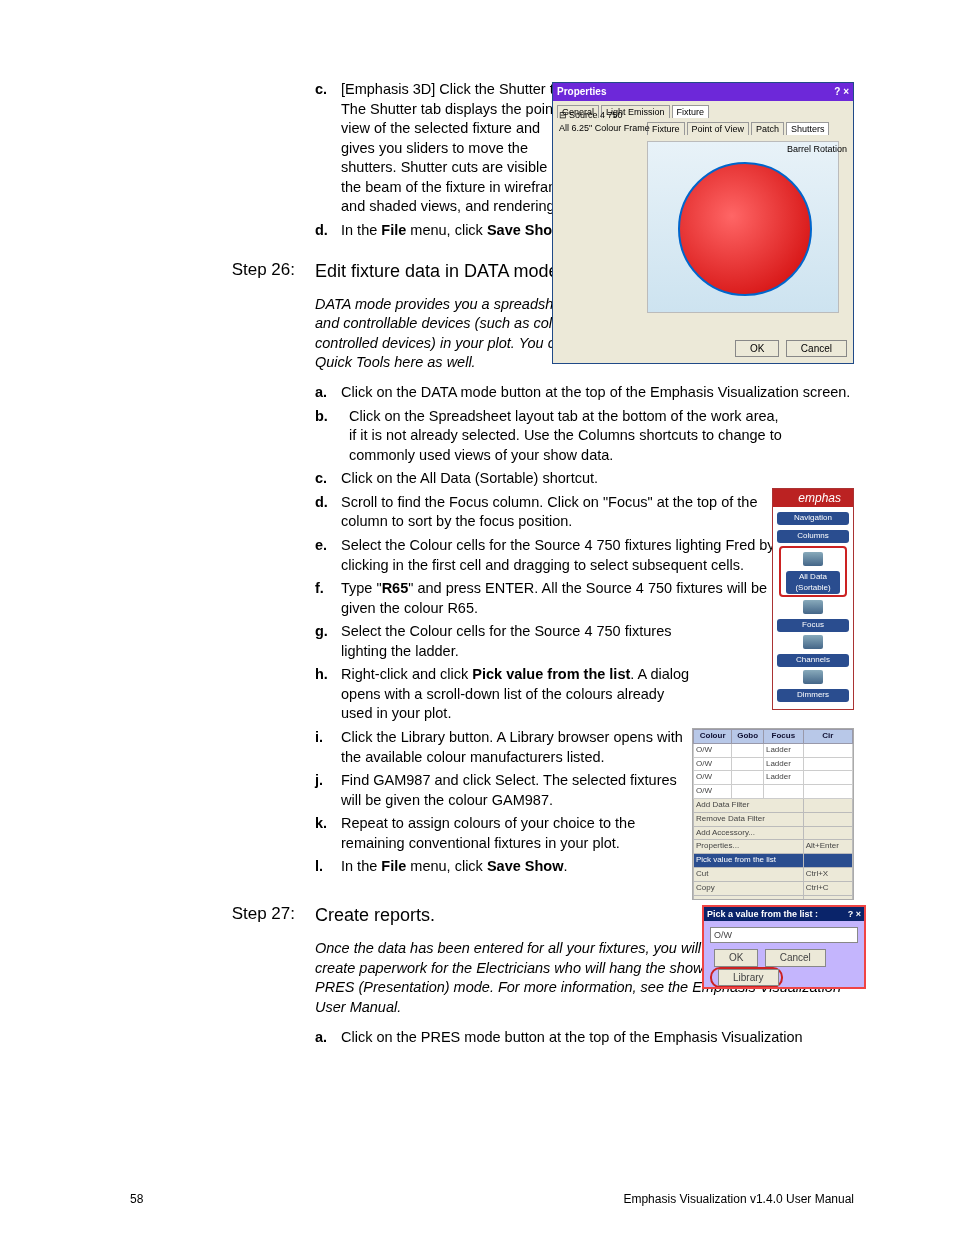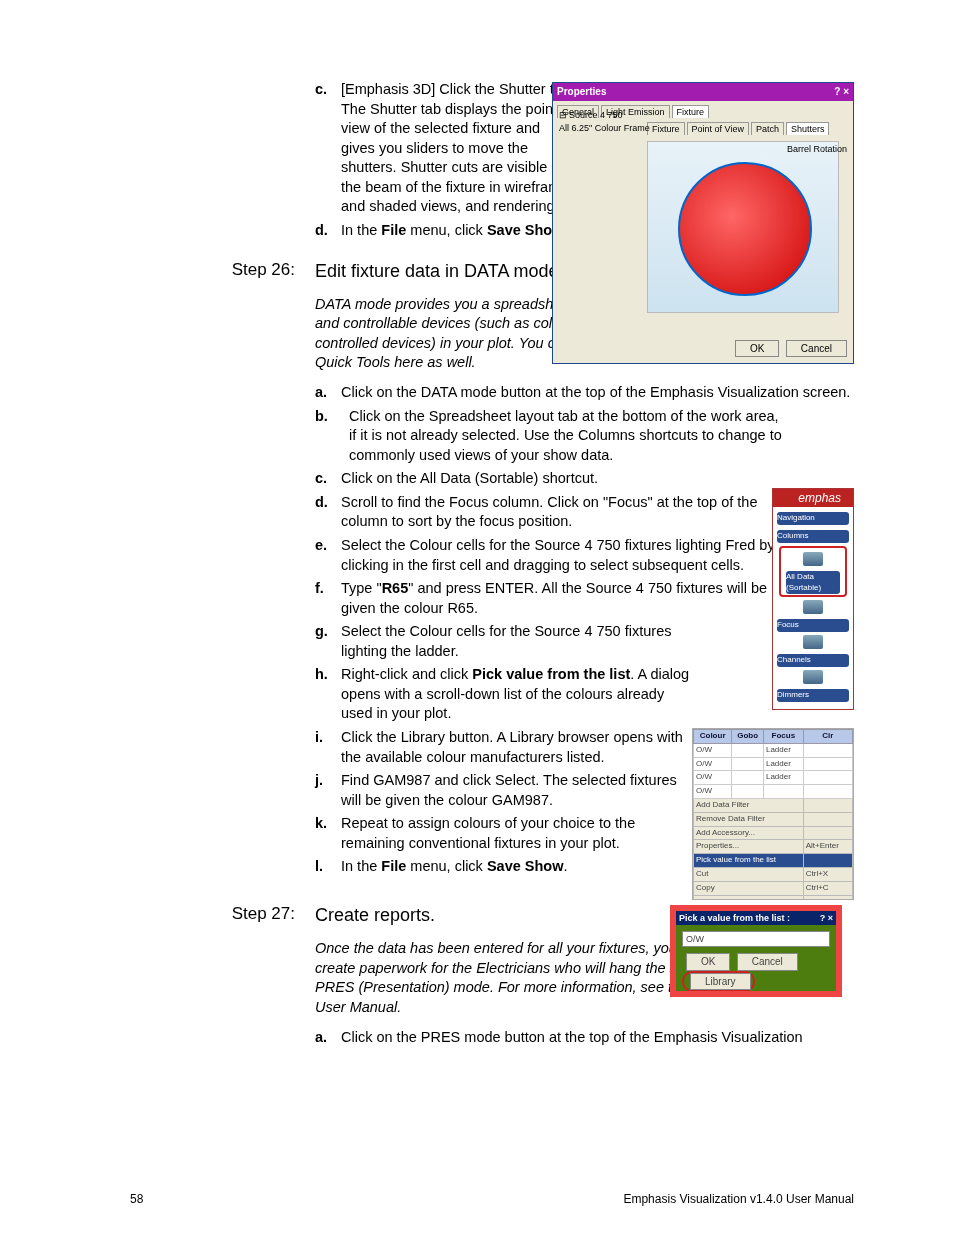--- a/index.html
+++ b/index.html
@@ -76,21 +76,21 @@
     background:linear-gradient(180deg,#f4f5f6,#e8ebef);
     font-size:8px;
     color:#444;
     overflow:hidden;
   }
   .img-top{
     top:82px;right:100px;width:300px;height:280px;
     background:#ece9d8;
   }
   .img-top .title{
-    background:#a21caf;color:#fff;font-weight:bold;
+    background:#6d28d9;color:#fff;font-weight:bold;
     font-size:10px;padding:2px 4px;display:flex;justify-content:space-between;
   }
   .img-top .body{padding:4px;font-size:9px;color:#000;}
   .tabs{display:flex;gap:2px;margin-bottom:4px;}
   .tab{border:1px solid #999;border-bottom:none;padding:0 4px;background:#ece9d8;font-size:9px;}
   .tab.active{background:#fff;}
   .inner-tabs{margin-left:90px;}
   .canvas{
     position:relative;margin:6px 0 6px 90px;width:190px;height:170px;
     background:linear-gradient(180deg,#e8f2f8,#cde3f0);
@@ -103,35 +103,35 @@
   .tree{position:absolute;top:26px;left:6px;font-size:9px;line-height:1.4;}
   .barrel{position:absolute;right:6px;top:60px;font-size:9px;text-align:center;}
   .okrow{position:absolute;bottom:6px;right:6px;}
   .btn{display:inline-block;border:1px solid #888;background:#ece9d8;font-size:10px;padding:1px 14px;margin-left:4px;}
 
   .img-side{
     top:488px;right:100px;width:80px;height:220px;
     border:1px solid #a33;background:#fff;
   }
   .img-side .hdr{background:#b22;color:#fff;font-size:12px;text-align:right;padding:1px 12px;font-style:italic;}
-  .img-side .pill{background:#2a4d8f;color:#fff;border-radius:3px;margin:5px 4px 0;font-size:8px;text-align:left;padding:1px 0;}
+  .img-side .pill{background:#2a4d8f;color:#fff;border-radius:3px;margin:5px 4px 0;font-size:8px;text-align:center;padding:1px 0;}
   .img-side .ico{width:20px;height:14px;background:linear-gradient(#8ab,#468);margin:3px auto 0;border-radius:2px;}
   .img-side .ring{border:2px solid #c22;border-radius:4px;margin:3px 6px;padding:1px;}
 
   .img-table{
     top:728px;right:100px;width:160px;height:170px;background:#fff;border:1px solid #aaa;
   }
   .img-table table{width:100%;border-collapse:collapse;font-size:8px;}
   .img-table th{background:#b8c8e8;border:1px solid #99a;padding:1px;color:#113;}
   .img-table td{border:1px solid #ccc;padding:1px 2px;}
   .img-table .menu td{background:#ece9d8;border-color:#bbb;}
   .img-table .hl td{background:#2a4d8f;color:#fff;}
 
   .img-popup{
-    top:905px;right:112px;width:160px;height:80px;background:#4d7c0f;border:6px solid #ef4444;
+    top:905px;right:88px;width:160px;height:80px;background:#c4b5fd;border:2px solid #ef4444;
   }
   .img-popup .title{background:#0a246a;color:#fff;font-weight:bold;font-size:9px;padding:1px 3px;display:flex;justify-content:space-between;}
   .img-popup .field{margin:6px;border:1px solid #888;background:#fff;font-size:9px;padding:1px 3px;}
   .img-popup .brow{margin:2px 6px;}
   .img-popup .ring{display:inline-block;border:2px solid #c22;border-radius:10px;padding:0 2px;}
 
   .u{text-decoration:underline;}
 </style>
 </head>
 <body>

